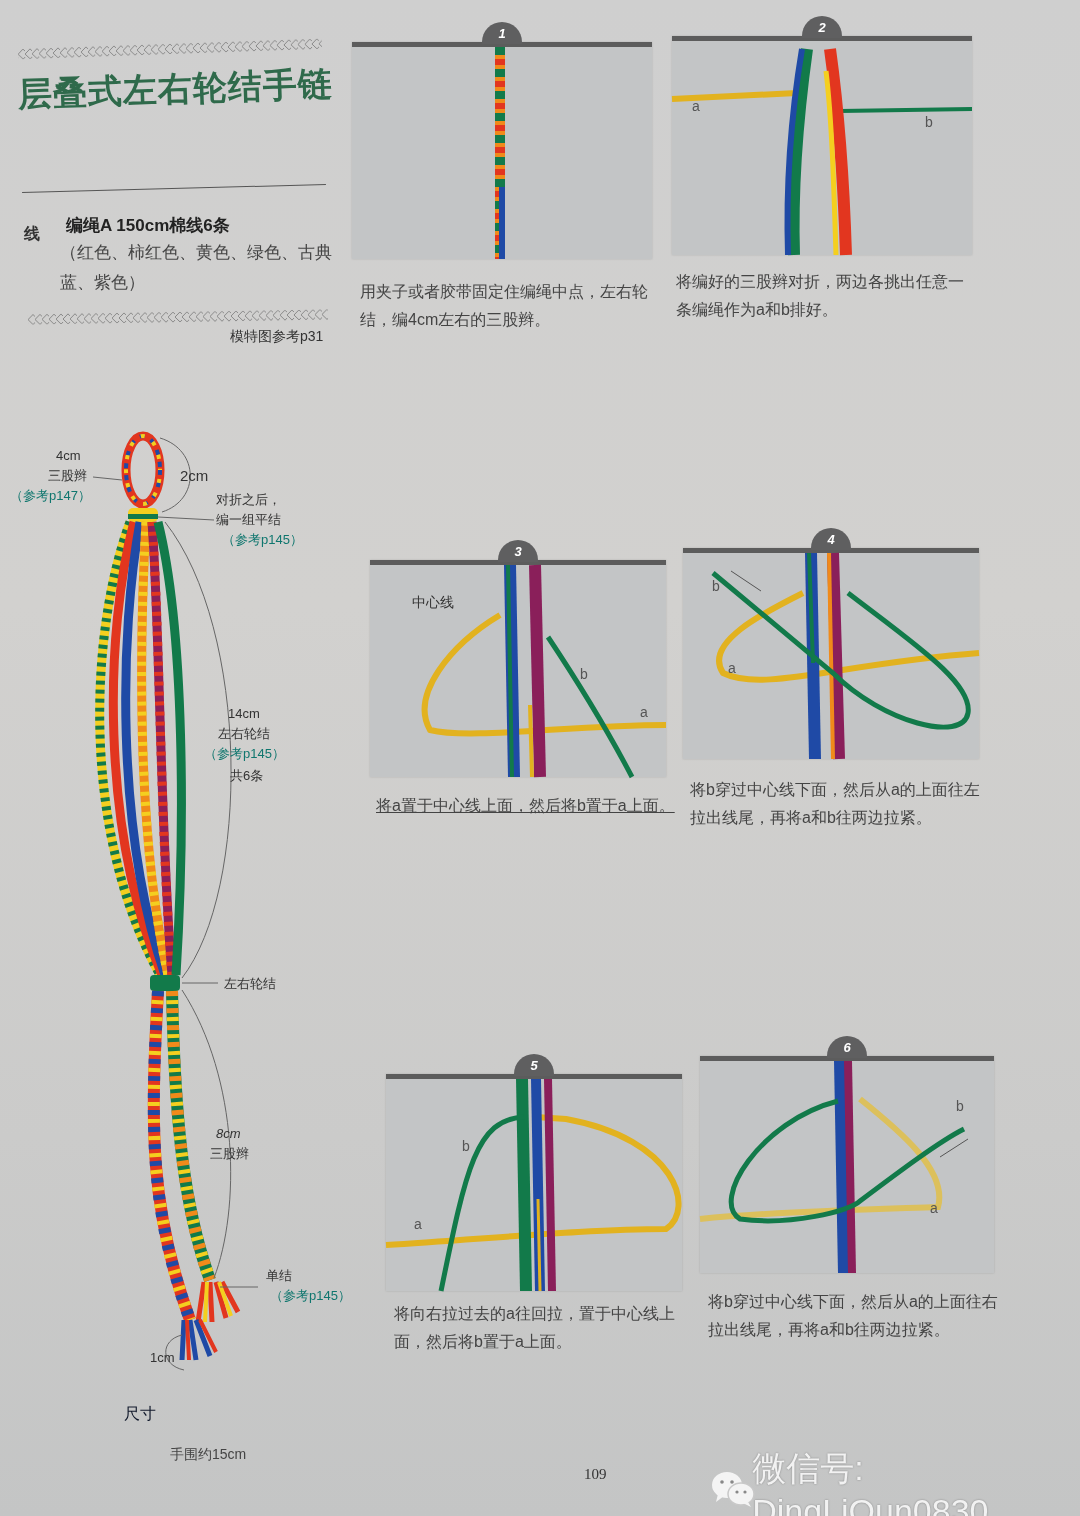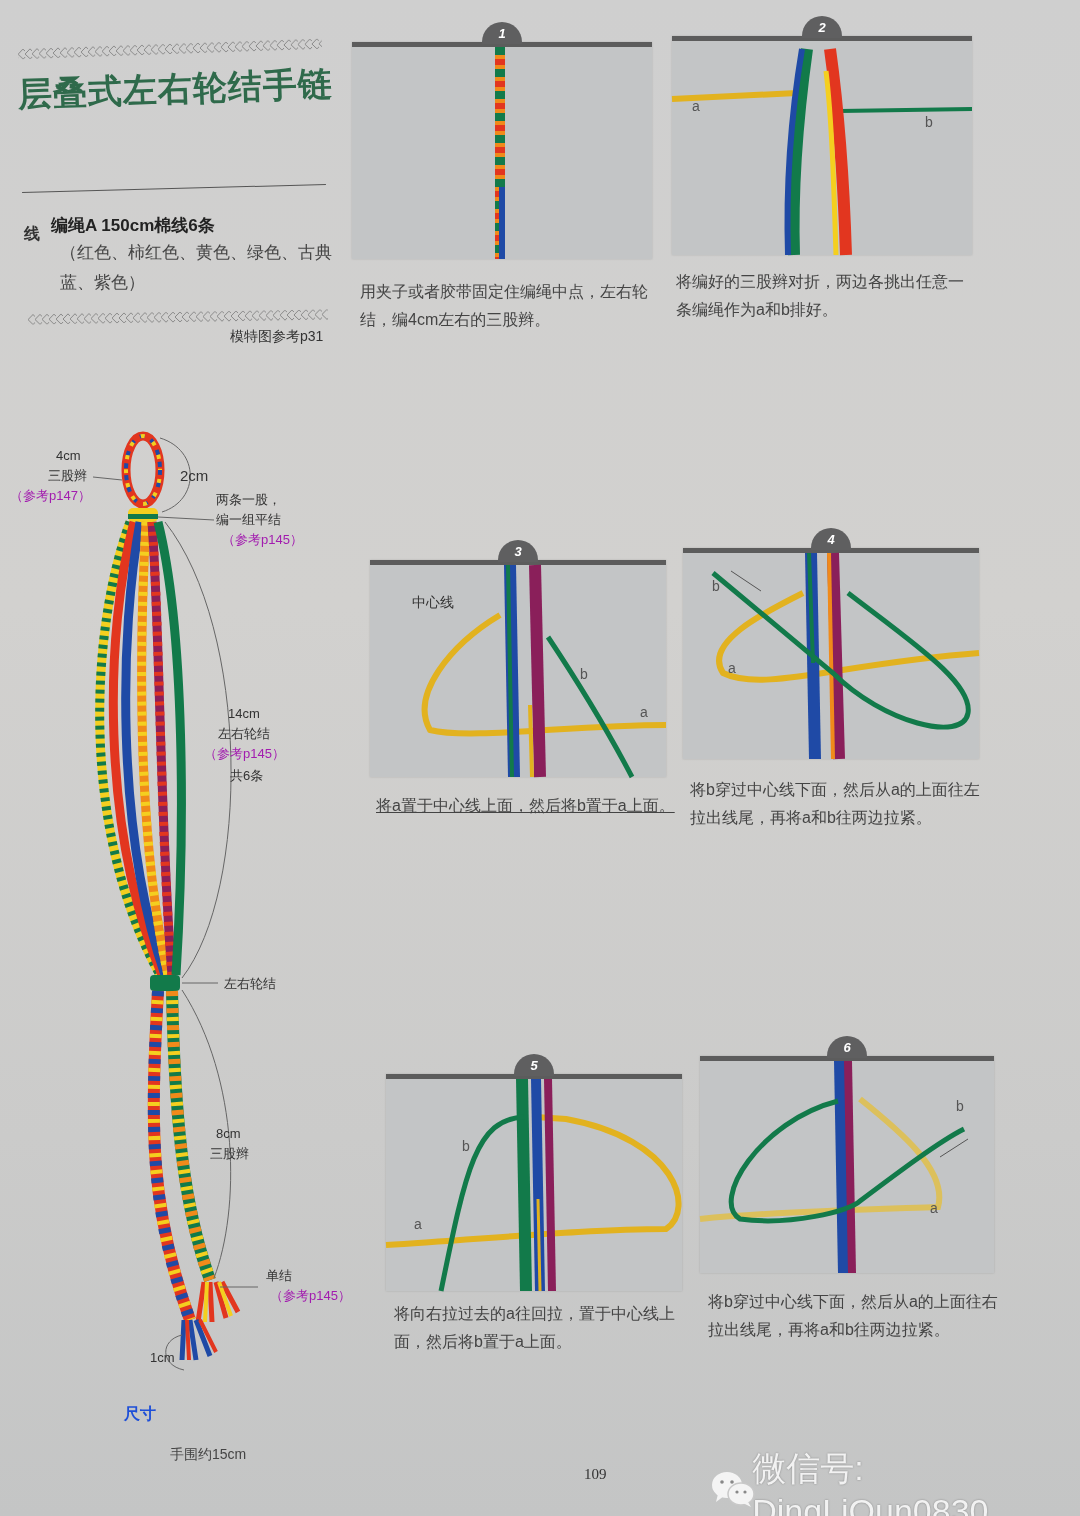--- a/index.html
+++ b/index.html
@@ -8,31 +8,31 @@
     font-family:"Liberation Sans","DejaVu Sans",sans-serif;color:#333;}
   .abs{position:absolute;}
   .wavy{position:absolute;height:10px;
     background-image:repeating-linear-gradient(135deg,transparent 0 3px,#6f6f6f 3px 4px,transparent 4px 7px),
                      repeating-linear-gradient(45deg,transparent 0 3px,#6f6f6f 3px 4px,transparent 4px 7px);
     background-size:7px 10px;opacity:.75;}
   .title{left:18px;top:72px;font-size:34px;font-weight:bold;color:#2f6a4b;letter-spacing:1px;
     font-family:"DejaVu Sans",sans-serif;transform:rotate(-2deg);transform-origin:left;}
   .rule{position:absolute;height:1px;background:#555;}
   .mat-label{left:24px;top:224px;font-size:16px;font-weight:bold;color:#333;}
-  .mat-line1{left:51px;top:214px;font-size:17px;color:#222;}
+  .mat-line1{left:66px;top:214px;font-size:17px;color:#222;}
   .mat-line1 b{font-weight:bold;}
   .mat-line2{left:60px;top:238px;font-size:17px;color:#444;line-height:30px;width:280px;}
   .ref-model{left:230px;top:328px;font-size:14px;color:#333;}
   .photo{position:absolute;background:#c3c5c6;border-top:5px solid #5c5c5c;box-shadow:0 0 2px rgba(0,0,0,.15);overflow:visible;}
   .badge{position:absolute;width:40px;height:22px;top:-25px;left:50%;margin-left:-20px;
     background:#5f5f60;border-radius:20px 20px 0 0;color:#fff;font-size:13px;font-weight:bold;font-style:italic;
     text-align:center;line-height:24px;}
   .caption{position:absolute;font-size:16px;color:#444;line-height:28px;}
   .ann{position:absolute;font-size:13px;color:#333;line-height:20px;text-align:left;}
-  .ann .ref{color:#a21caf;}
+  .ann .ref{color:#0f766e;}
   .lbl{position:absolute;font-size:14px;color:#555;}
   .pagenum{left:536px;top:1466px;font-size:15px;color:#333;font-family:"Liberation Serif",serif;margin-left:48px;}
   .wm{left:710px;top:1446px;display:flex;align-items:center;color:#f2f2f2;font-size:34px;
     text-shadow:0 0 2px rgba(0,0,0,.35);}
   svg{position:absolute;overflow:visible;}
 </style>
 </head>
 <body>
 
 <div class="wavy" style="left:18px;top:44px;width:304px;transform:rotate(-2deg);"></div>
@@ -84,35 +84,35 @@
   <line x1="93" y1="47" x2="122" y2="50" stroke="#666" stroke-width="1"></line>
   <line x1="158" y1="87" x2="214" y2="90" stroke="#666" stroke-width="1"></line>
   <line x1="182" y1="553" x2="218" y2="553" stroke="#666" stroke-width="1"></line>
   <line x1="220" y1="857" x2="258" y2="857" stroke="#666" stroke-width="1"></line>
 </svg>
 
 <div class="ann" style="left:56px;top:446px;">4cm</div>
 <div class="ann" style="left:48px;top:466px;">三股辫</div>
 <div class="ann" style="left:10px;top:486px;"><span class="ref">（参考p147）</span></div>
 <div class="ann" style="left:180px;top:466px;font-size:15px;">2cm</div>
-<div class="ann" style="left:216px;top:490px;">两条一股，</div>
+<div class="ann" style="left:216px;top:490px;">对折之后，</div>
 <div class="ann" style="left:216px;top:510px;">编一组平结</div>
 <div class="ann" style="left:222px;top:530px;"><span class="ref">（参考p145）</span></div>
 <div class="ann" style="left:228px;top:704px;">14cm</div>
 <div class="ann" style="left:218px;top:724px;">左右轮结</div>
 <div class="ann" style="left:204px;top:744px;"><span class="ref">（参考p145）</span></div>
 <div class="ann" style="left:230px;top:766px;">共6条</div>
 <div class="ann" style="left:224px;top:974px;">左右轮结</div>
-<div class="ann" style="left:216px;top:1124px;">8cm</div>
+<div class="ann" style="left:216px;top:1124px;font-style:italic;">8cm</div>
 <div class="ann" style="left:210px;top:1144px;">三股辫</div>
 <div class="ann" style="left:266px;top:1266px;">单结</div>
 <div class="ann" style="left:270px;top:1286px;"><span class="ref">（参考p145）</span></div>
 <div class="ann" style="left:150px;top:1348px;">1cm</div>
 
-<div class="abs" style="left:124px;top:1404px;font-size:16px;font-weight:bold;color:#1d4ed8;">尺寸</div>
+<div class="abs" style="left:124px;top:1404px;font-size:16px;font-weight:normal;color:#0f172a;">尺寸</div>
 <div class="abs" style="left:170px;top:1407px;font-size:14px;color:#444;margin-top:39px;">手围约15cm</div>
 
 <div class="photo" style="left:352px;top:42px;width:300px;height:212px;">
   <div class="badge">1</div>
   <svg width="300" height="212" style="left:0;top:0;">
     <path d="M148 0 L148 212" stroke="#f08a1a" stroke-width="10"></path>
     <path d="M148 0 L148 212" stroke="#127a4a" stroke-width="10" stroke-dasharray="8 14"></path>
     <path d="M148 0 L148 212" stroke="#e2361f" stroke-width="10" stroke-dasharray="6 16" stroke-dashoffset="10"></path>
     <path d="M150 140 L150 212" stroke="#1f4aa6" stroke-width="6"></path>
   </svg>

